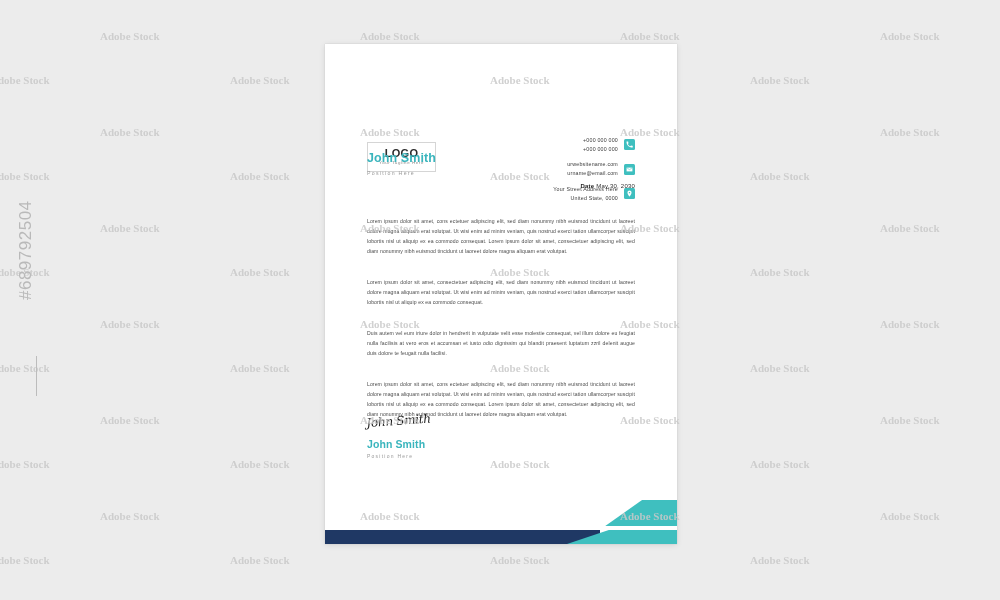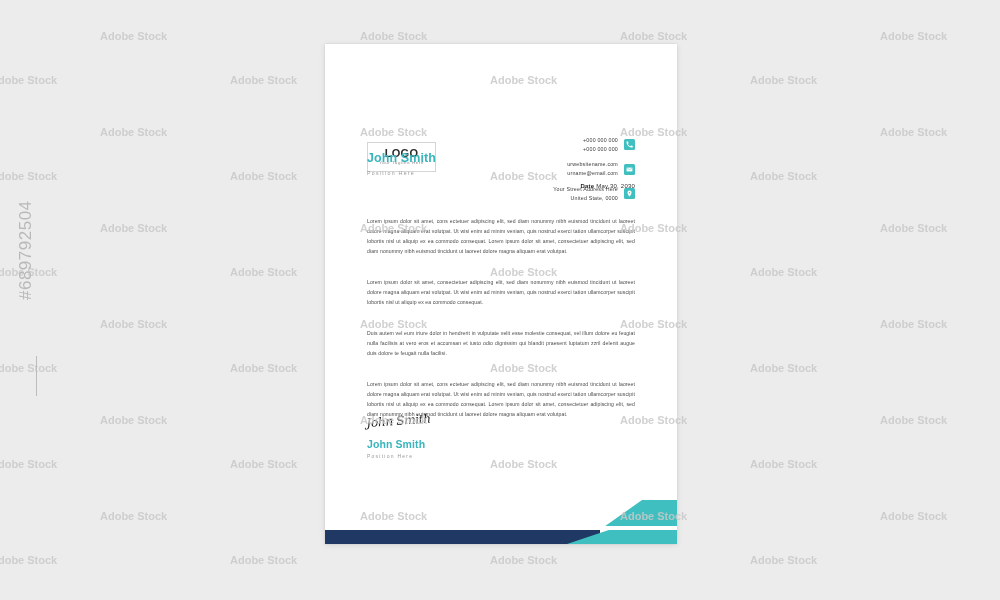--- a/index.html
+++ b/index.html
@@ -20,21 +20,21 @@
     position: absolute;
     inset: 0;
     pointer-events: none;
     z-index: 5;
   }
   .wm {
     position: absolute;
     color: #c9c9c9;
     font-size: 11px;
     letter-spacing: .5px;
-    font-family: Liberation Sans, sans-serif;
+    font-family: Liberation Serif, serif;
     white-space: nowrap;
     opacity: .85;
   }
   .wm .wm-mark {
     font-weight: bold;
     letter-spacing: 0;
   }
   .wm-vertical {
     position: absolute;
     left: 16px;

